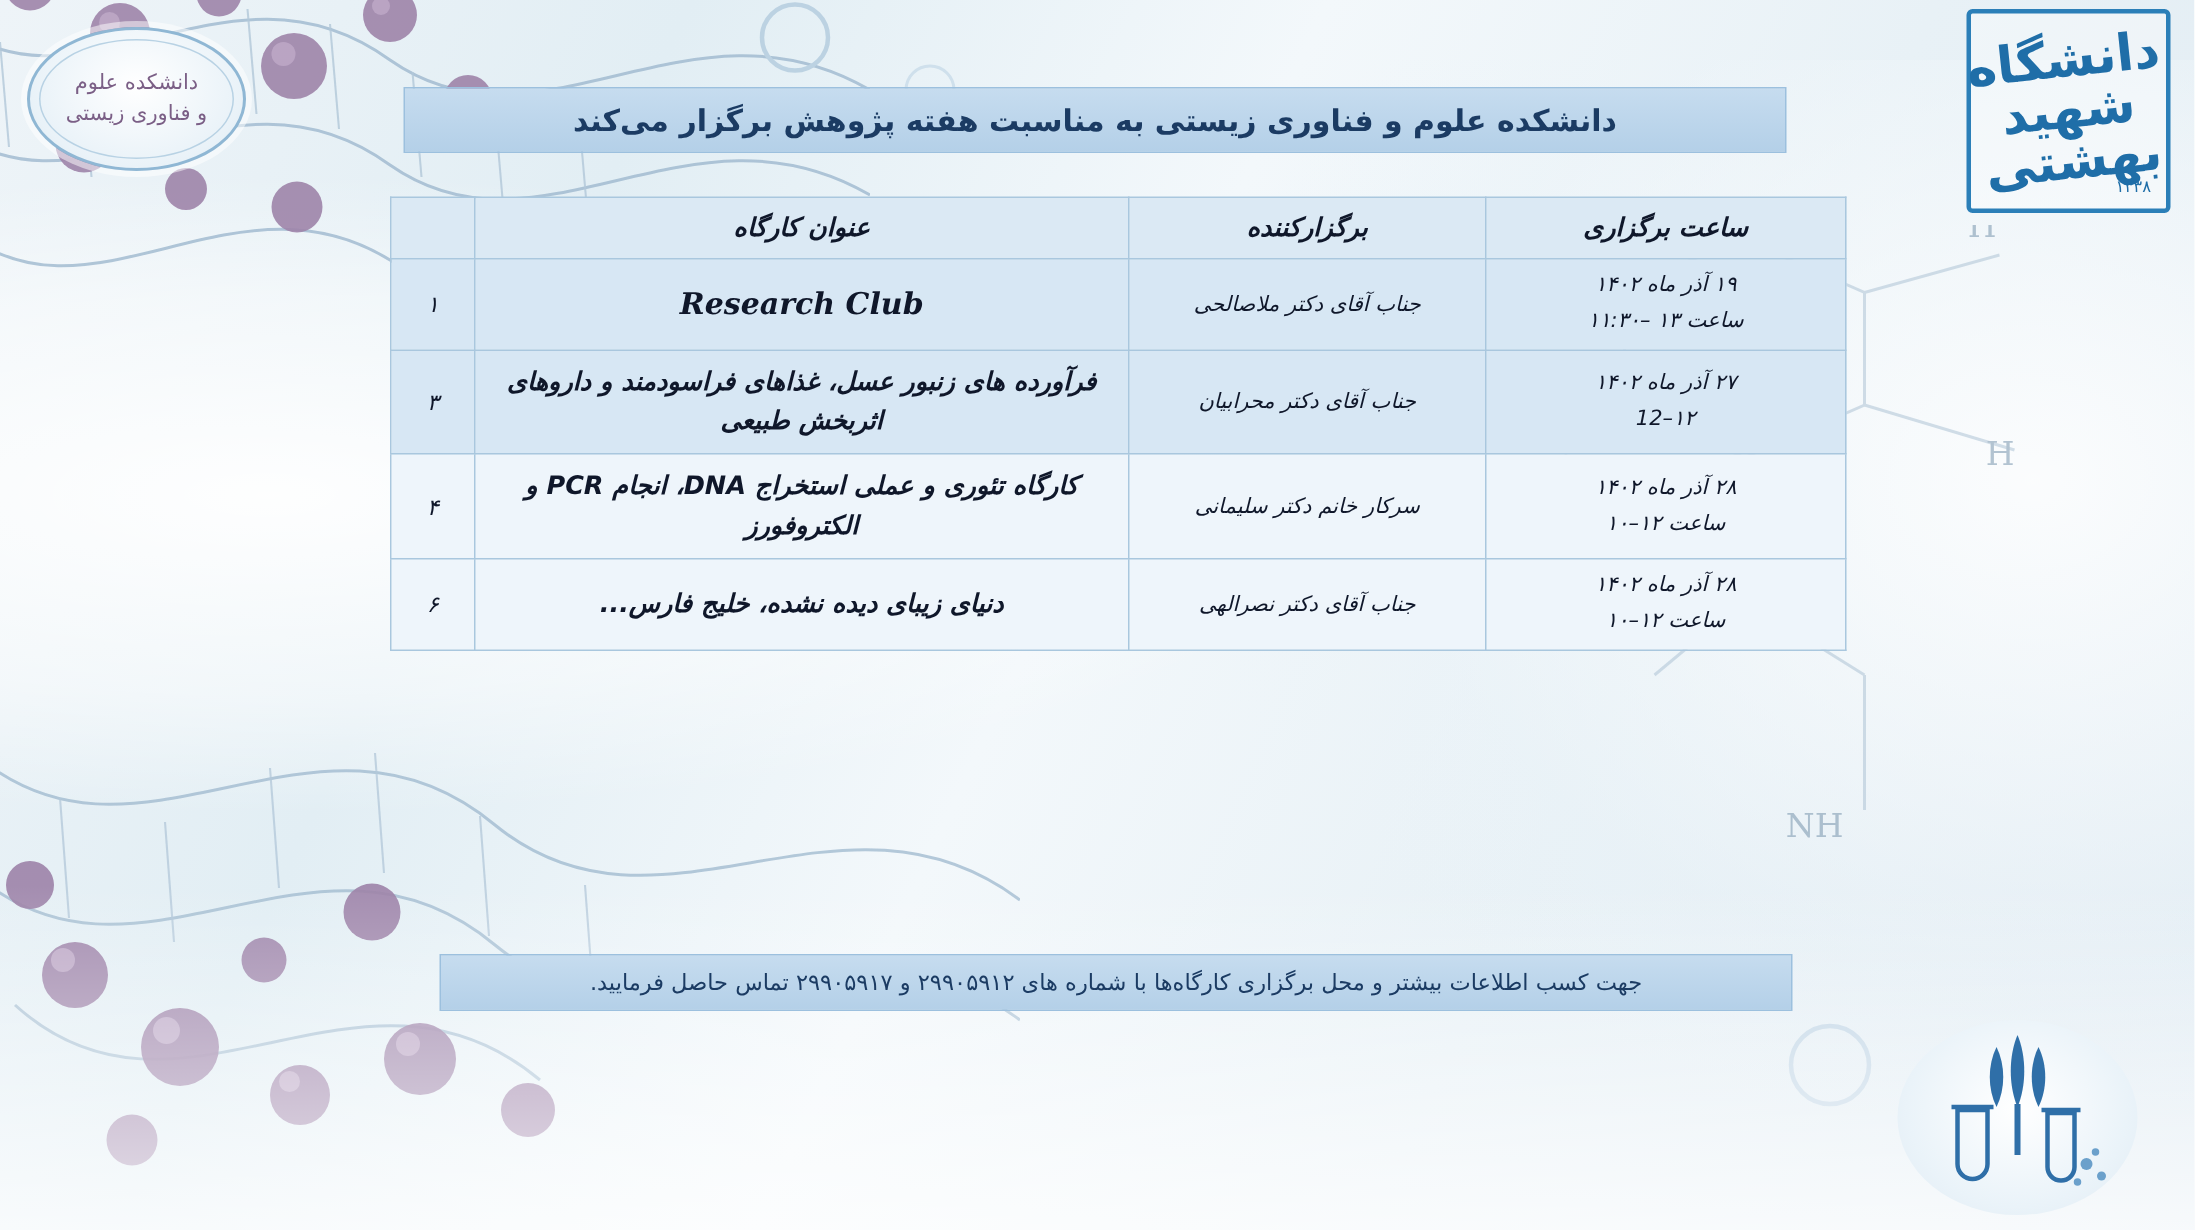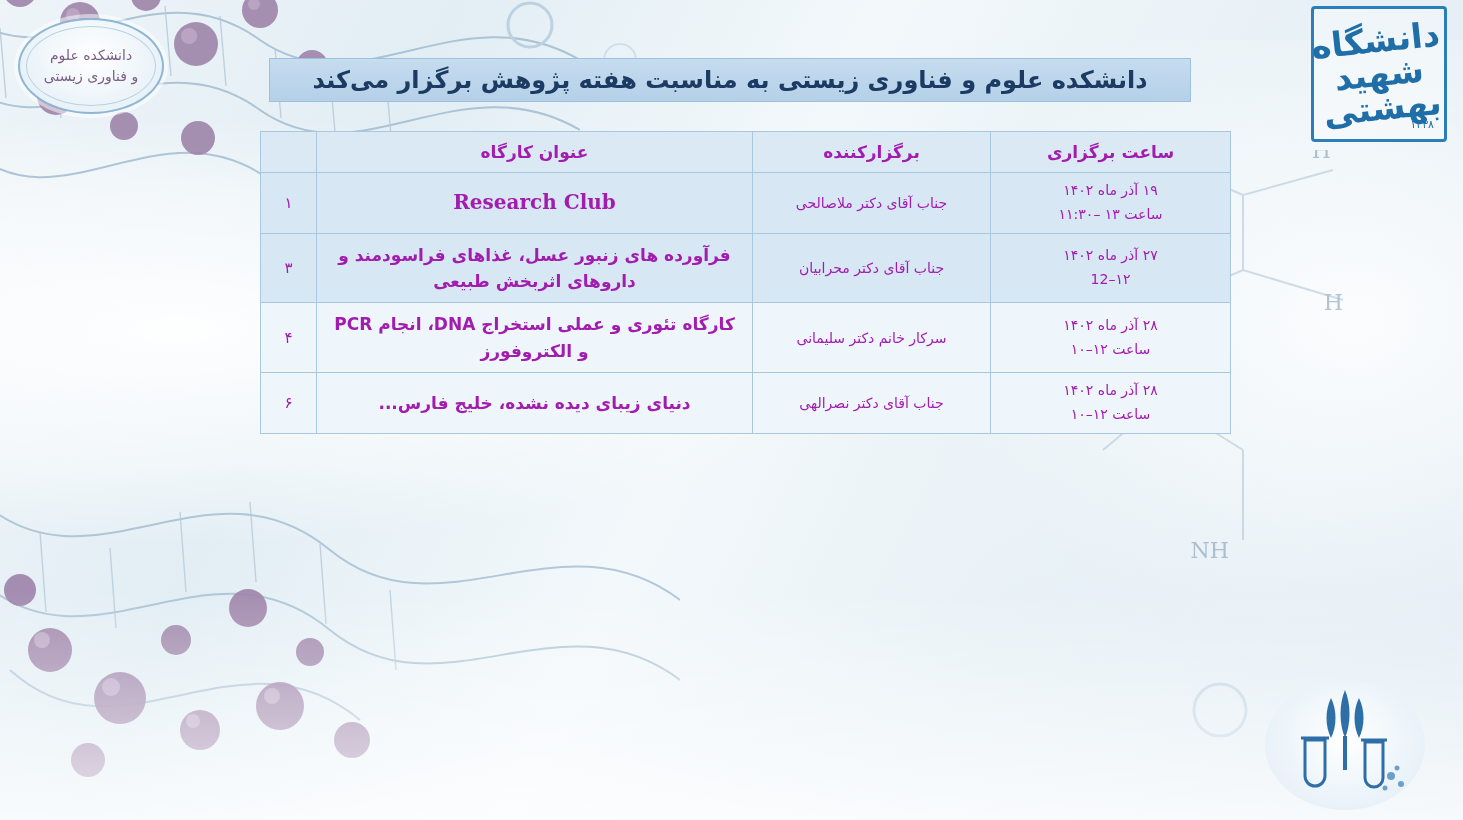--- a/index.html
+++ b/index.html
@@ -119,42 +119,43 @@
     width: 920px;
     height: 42px;
     background: linear-gradient(to bottom, #c6dcef 0%, #b4d0e8 100%);
     border: 1px solid #9cc0de;
     display: flex;
     align-items: center;
     justify-content: center;
   }
   .banner-text {
     color: #1b3b63;
-    font-size: 24px;
+    font-size: 20px;
     font-weight: bold;
   }
 
   
   .tbl-wrap {
     position: absolute;
     right: 232px;
     top: 131px;
     width: 970px;
   }
   table.sched {
     width: 100%;
     border-collapse: collapse;
     table-layout: fixed;
     direction: rtl;
   }
   table.sched th, table.sched td {
     border: 1px solid #a9c7de;
     text-align: center;
     vertical-align: middle;
-    color: #a21caf;
+    color: #0f172a;
+    font-style: italic;
   }
   table.sched thead th {
     background: #dbe9f4;
     height: 38px;
     font-size: 17px;
     font-weight: bold;
   }
   .col-idx { width: 56px; }
   .col-title { width: 436px; }
   .col-host { width: 238px; }
@@ -415,14 +416,17 @@
           </td>
           <td class="c-host">جناب آقای دکتر نصرالهی</td>
           <td class="c-title">دنیای زیبای دیده نشده، خلیج فارس...</td>
           <td class="c-idx">۶</td>
         </tr>
 
       </tbody>
     </table>
   </div>
 
+  <div class="footer-banner">
+    <div class="footer-text">جهت کسب اطلاعات بیشتر و محل برگزاری کارگاه‌ها با شماره های ۲۹۹۰۵۹۱۲ و ۲۹۹۰۵۹۱۷ تماس حاصل فرمایید.</div>
+  </div>
 
 </div>
 
 </body></html>

